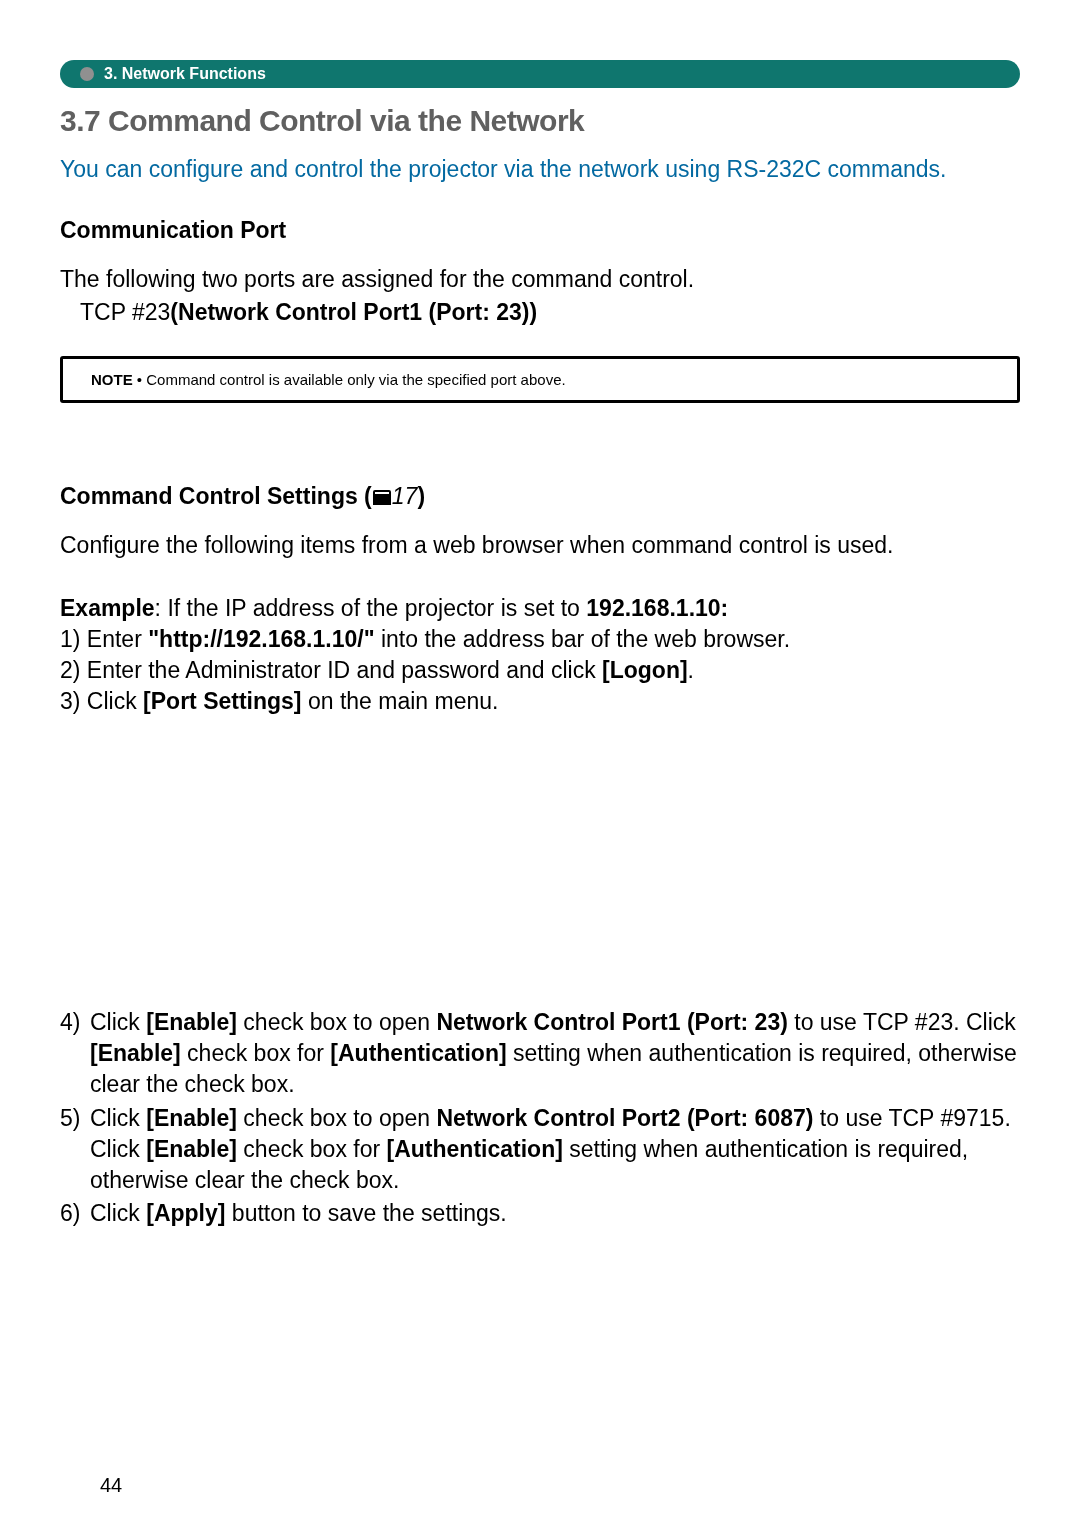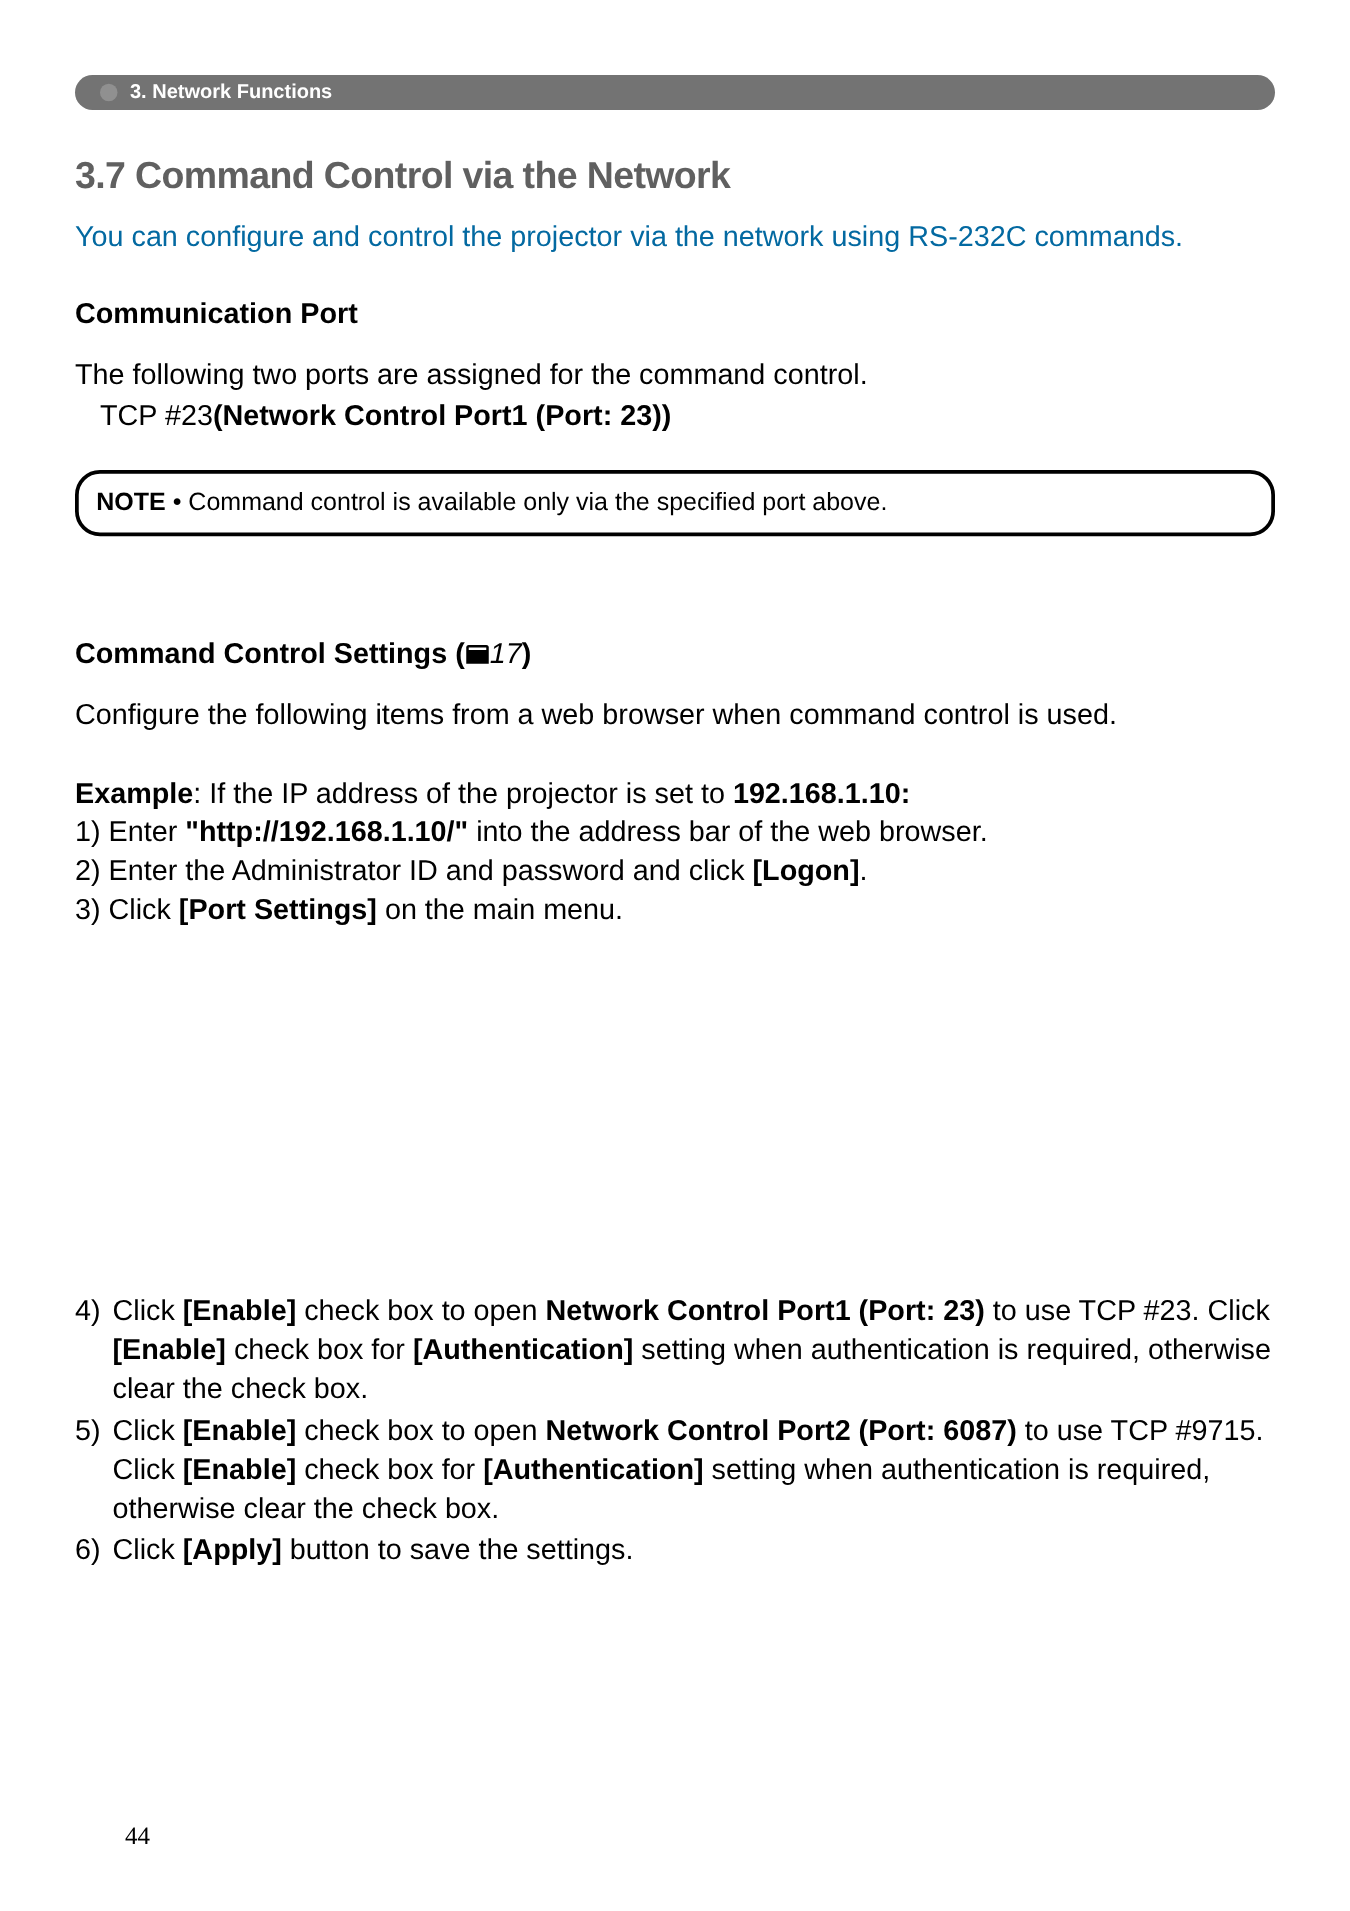--- a/index.html
+++ b/index.html
@@ -12,24 +12,24 @@
       background: #ffffff;
       width: 1080px;
       height: 1529px;
       position: relative;
       color: #000;
     }
     .page {
       padding: 60px 60px 40px 60px;
     }
     .header-bar {
-      background: #737373;
+      background: #0f766e;
       border-radius: 14px;
       padding: 5px 20px;
-      margin-bottom: 36px;
+      margin-bottom: 16px;
       display: flex;
       align-items: center;
       text-align: center;
     }
     .header-bar-dot {
       display: inline-block;
       width: 14px;
       height: 14px;
       background: #909090;
       border-radius: 50%;
@@ -69,23 +69,23 @@
       margin-left: 20px;
       font-size: 23px;
       line-height: 1.35;
       margin-bottom: 28px;
     }
     .port-item {
       display: block;
     }
     .note-box {
       border: 3px solid #000;
-      border-radius: 20px;
-      padding: 12px 14px;
-      font-size: 20px;
+      border-radius: 3px;
+      padding: 12px 28px;
+      font-size: 15px;
       margin-bottom: 80px;
     }
     .note-label {
       font-weight: 900;
       font-family: Arial, Helvetica, sans-serif;
     }
     .subsection-title-ref {
       font-size: 23px;
       font-weight: 900;
       color: #000;
@@ -137,24 +137,23 @@
     }
     .step-num {
       flex-shrink: 0;
       min-width: 30px;
     }
     .step-content {
       flex: 1;
     }
     .page-number {
       position: absolute;
-      bottom: 48px;
+      bottom: 32px;
       left: 100px;
       font-size: 20px;
-      font-family: Liberation Serif, serif;
     }
   </style>
 </head>
 <body>
 
 <div class="page">
   <div class="header-bar">
     <span class="header-bar-dot"></span>
     <span class="header-bar-text">3. Network Functions</span>
   </div>

